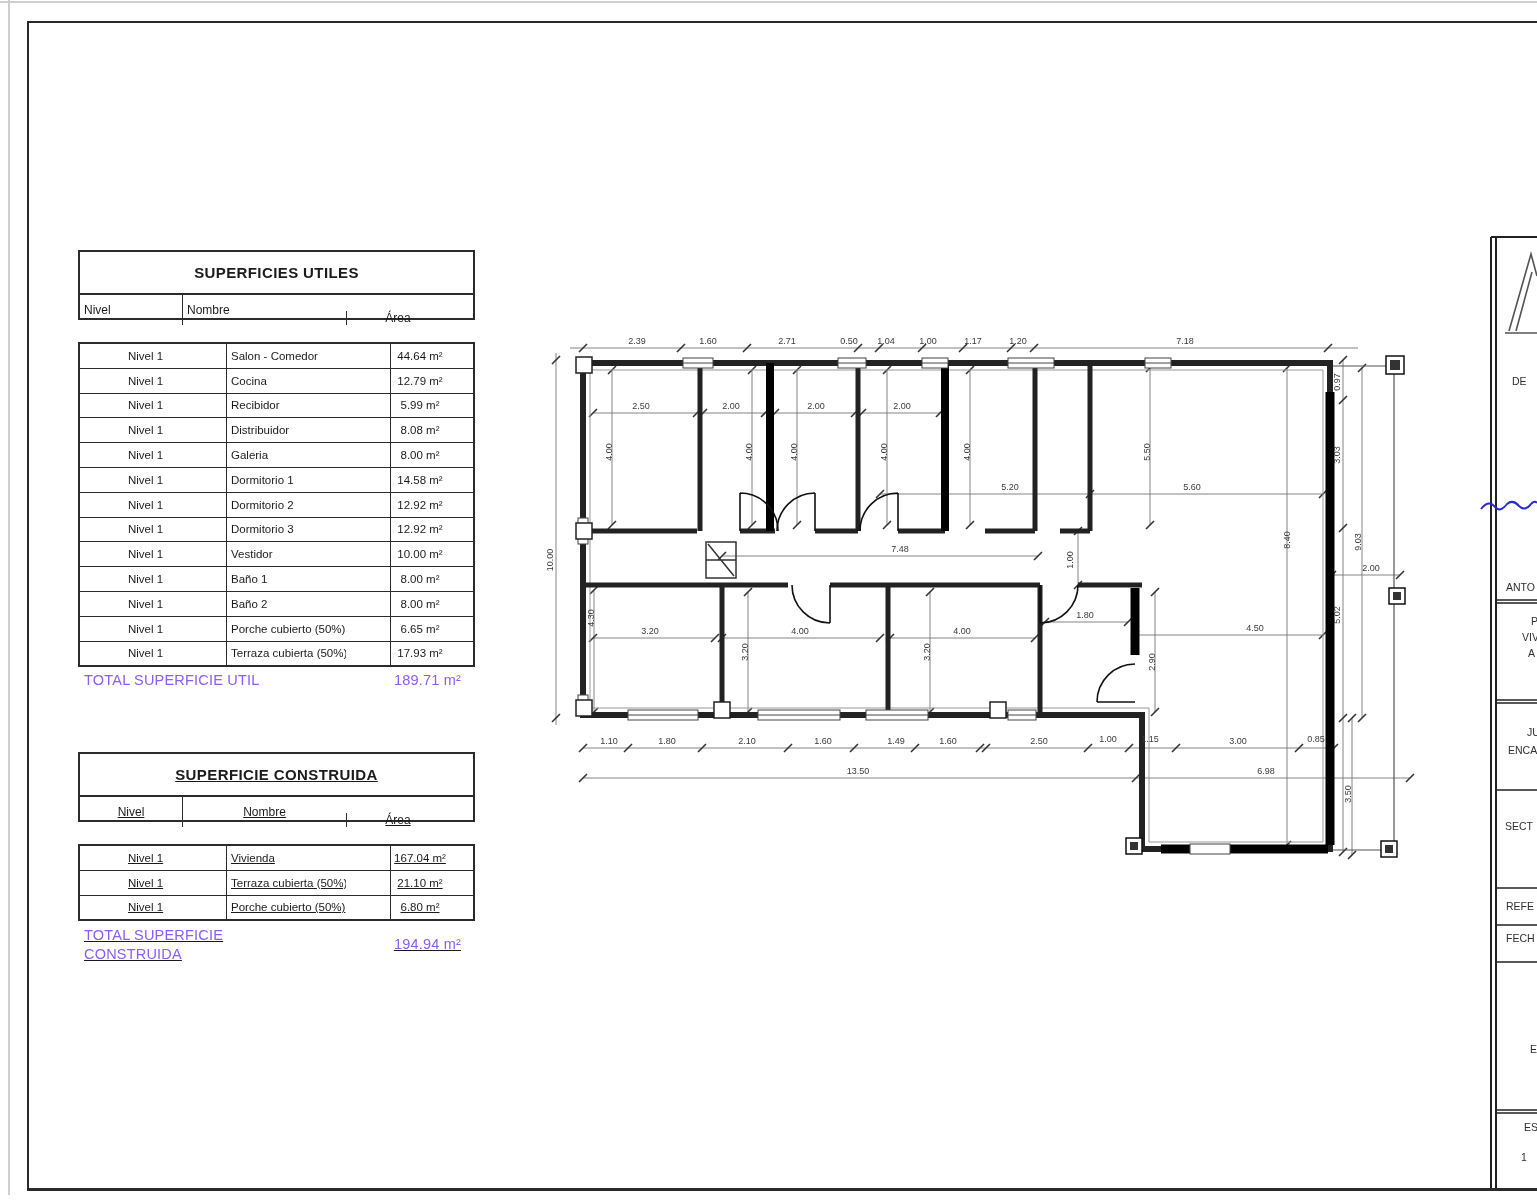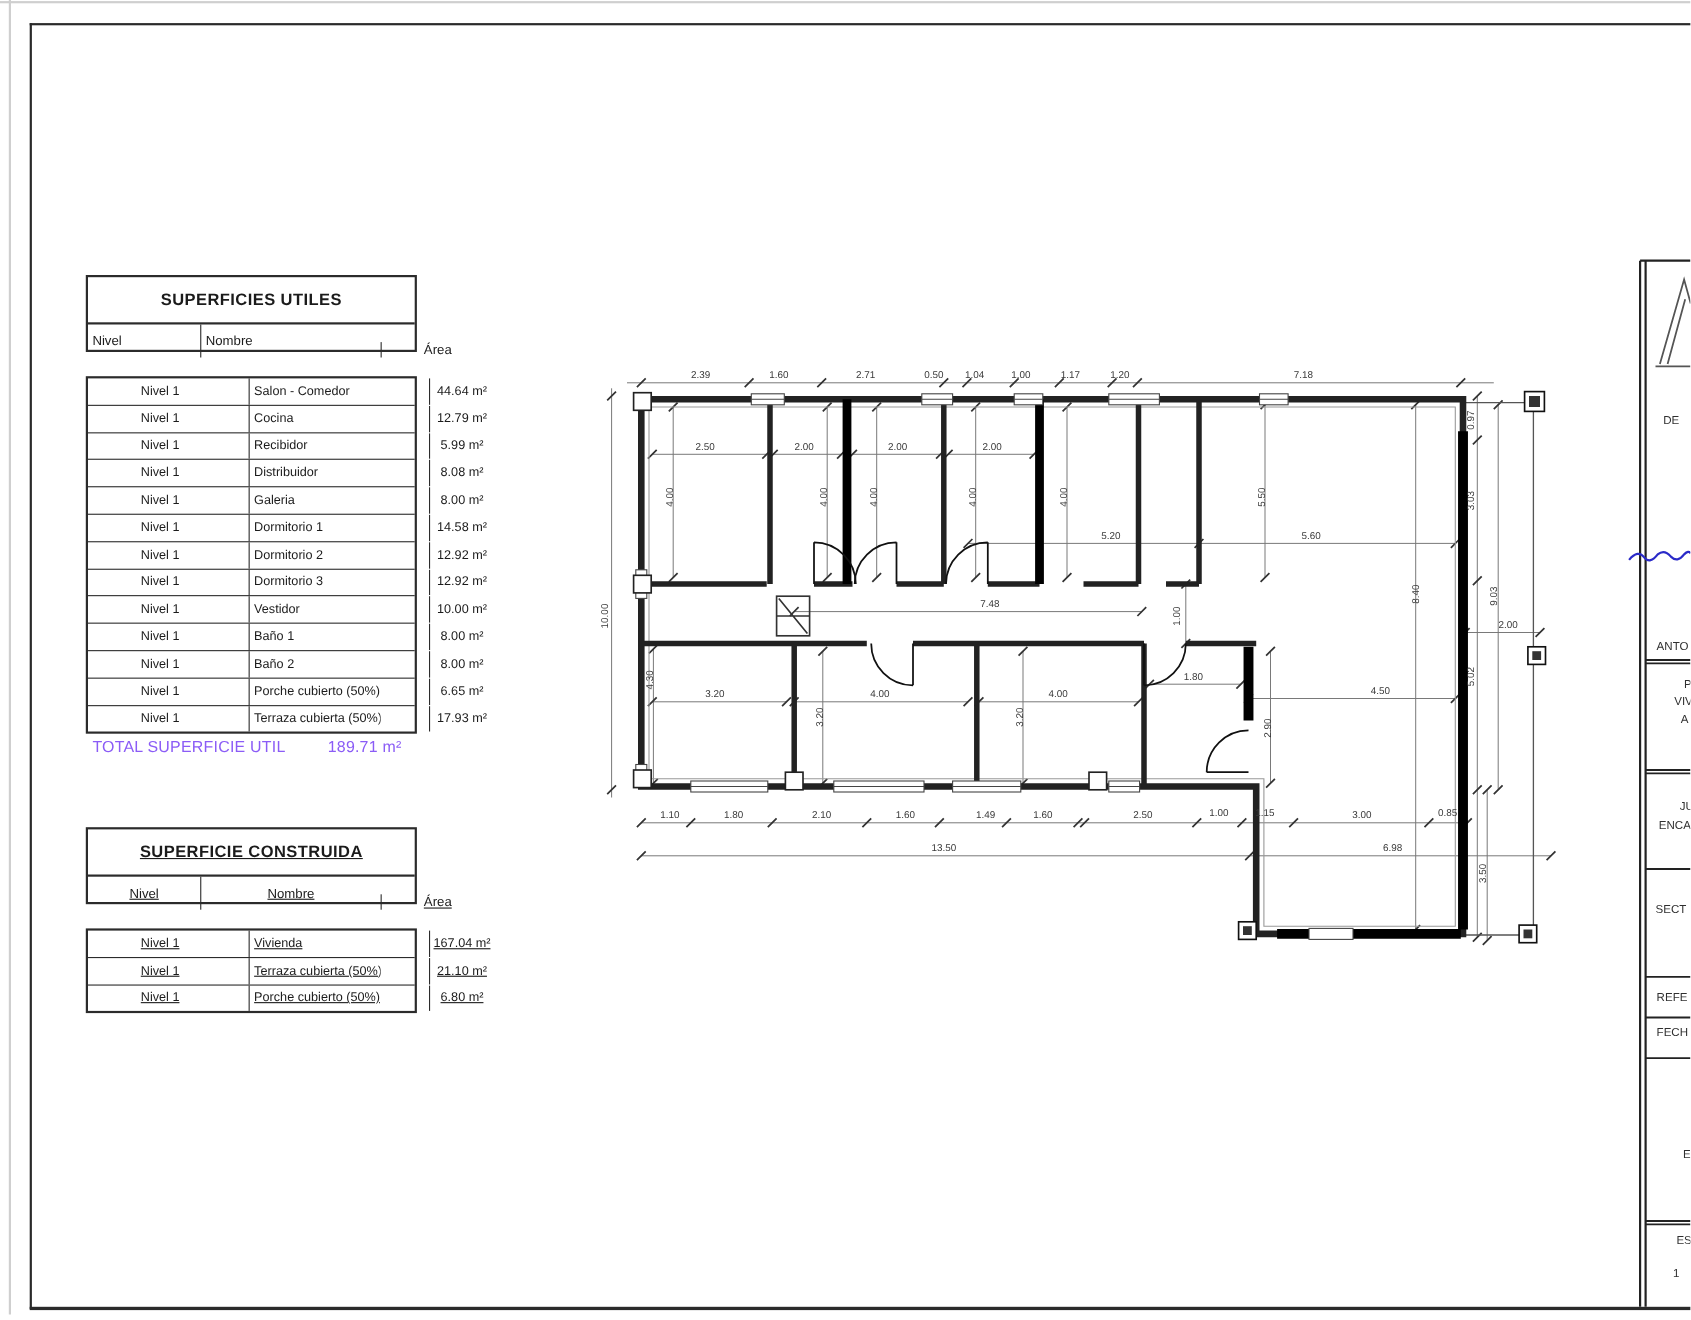--- a/index.html
+++ b/index.html
@@ -2,21 +2,21 @@
 <html><head>
 <meta charset="utf-8">
 <style>
   html,body{margin:0;padding:0;background:#ffffff;}
   #stage{position:relative;width:1537px;height:1200px;background:#fff;overflow:hidden;
          font-family:"Liberation Sans",sans-serif;color:#1b1b1b;}
   .edge{position:absolute;background:#cfcfcf;}
   .frame{position:absolute;background:#2a2a2a;}
 
   
-  .t-wrap{position:absolute;width:301px;}
+  .t-wrap{position:absolute;width:397px;}
   .t-head{border:2px solid #2b2b2b;background:#fff;}
   .t-title{height:41px;display:flex;align-items:center;justify-content:center;
            font-weight:bold;font-size:15px;letter-spacing:.4px;border-bottom:2px solid #2b2b2b;}
   .t-cols{display:grid;grid-template-columns:102px 164px 103px;height:23px;font-size:12px;}
   .t-cols .c{display:flex;align-items:center;padding:0 4px;}
   .t-cols .c + .c{border-left:1.5px solid #2b2b2b;}
   .t-cols.centered .c{justify-content:center;}
   .t-cols .c.area{justify-content:center;margin-top:16px;}
   .t-body{border:2px solid #2b2b2b;margin-top:22px;background:#fff;}
   .t-row{display:grid;grid-template-columns:102px 164px 103px;height:23.8px;font-size:11.5px;}
@@ -165,20 +165,24 @@
         <div class="c">Terraza cubierta (50%)</div>
         <div class="c area">21.10  m²</div>
       </div>
 
       <div class="t-row">
         <div class="c">Nivel 1</div>
         <div class="c">Porche cubierto (50%)</div>
         <div class="c area">6.80   m²</div>
       </div>
     </div>
+  <div class="t-total twoline">
+    <span class="lbl">TOTAL SUPERFICIE CONSTRUIDA</span>
+    <span class="val">194.94  m²</span>
+  </div>
 </div>
 
 <svg viewBox="530 325 900 560" style="left:530px;top:325px;width:900px;height:560px;">
 
   <g stroke="#777" stroke-width="0.9" fill="none">
     <path d="M570,348 H1358 M593,413 H697 M703,413 H765 M775,413 H855 M862,413 H940
              M880,494 H1323 M722,556 H1038 M1045,622 H1128
              M593,638 H715 M722,638 H880 M890,638 H1035 M1135,635 H1323
              M583,748 H1334 M583,778 H1410 M1332,575 H1400"></path>
     <path d="M556,353 V725 M612,370 V525 M752,370 V525 M797,370 V525 M887,370 V525 M970,370 V525

